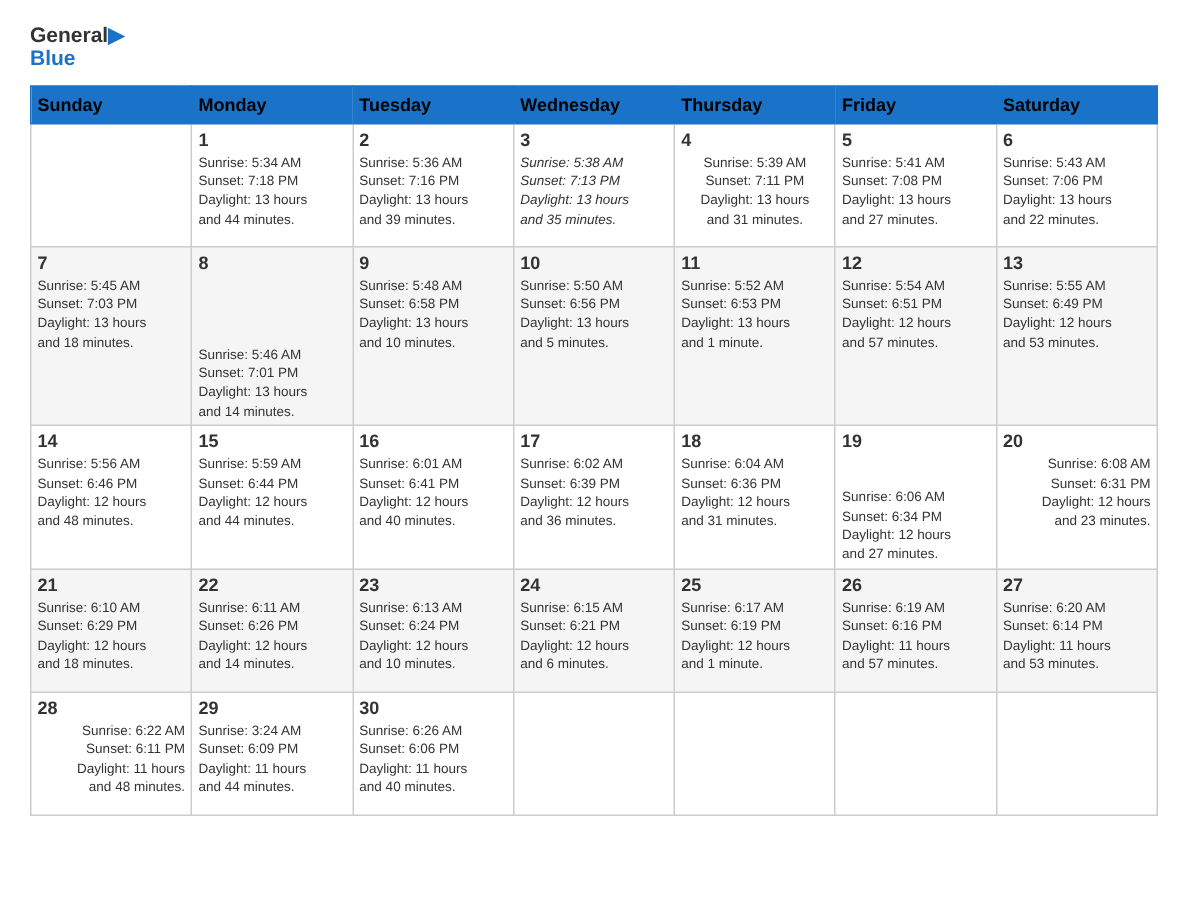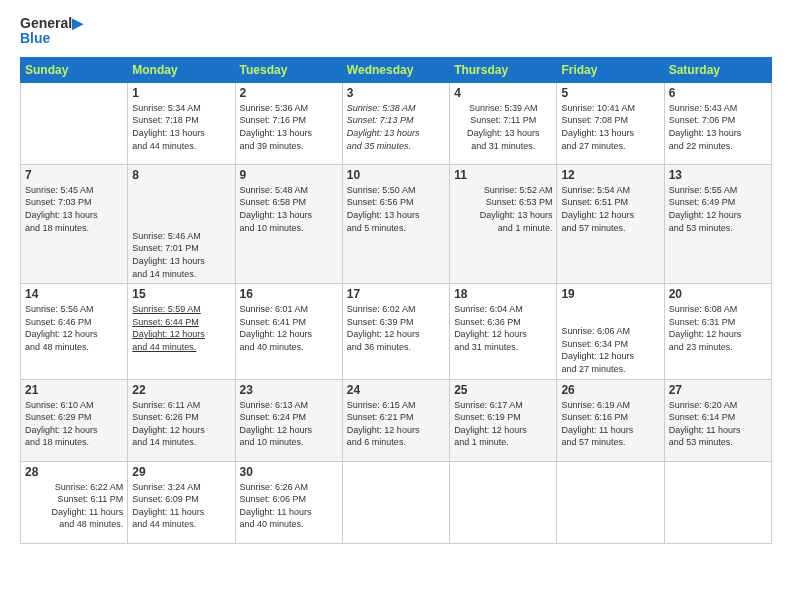--- a/index.html
+++ b/index.html
@@ -42,21 +42,21 @@
     }
     .calendar {
       flex: 1;
       border: 1px solid #ccc;
       border-collapse: collapse;
       width: 100%;
       table-layout: fixed;
     }
     .calendar th {
       background: #1a73c8;
-      color: #bef264;
+      color: #000000;
       font-size: 12px;
       font-weight: bold;
       padding: 5px 4px;
       text-align: left;
       border: 1px solid #1a73c8;
     }
     .calendar td {
       border: 1px solid #ccc;
       vertical-align: top;
       padding: 3px 4px;
@@ -137,21 +137,21 @@
           </td>
           <td>
             <span class="day-number">4</span>
             <div class="cell-info" style="white-space: pre-line; text-align: center;">Sunrise: 5:39 AM
 Sunset: 7:11 PM
 Daylight: 13 hours
 and 31 minutes.</div>
           </td>
           <td>
             <span class="day-number">5</span>
-            <div class="cell-info" style="white-space: pre-line;">Sunrise: 10:41 AM
+            <div class="cell-info" style="white-space: pre-line;">Sunrise: 5:41 AM
 Sunset: 7:08 PM
 Daylight: 13 hours
 and 27 minutes.</div>
           </td>
           <td>
             <span class="day-number">6</span>
             <div class="cell-info" style="white-space: pre-line;">Sunrise: 5:43 AM
 Sunset: 7:06 PM
 Daylight: 13 hours
 and 22 minutes.</div>
@@ -181,21 +181,21 @@
           </td>
           <td>
             <span class="day-number">10</span>
             <div class="cell-info" style="white-space: pre-line;">Sunrise: 5:50 AM
 Sunset: 6:56 PM
 Daylight: 13 hours
 and 5 minutes.</div>
           </td>
           <td>
             <span class="day-number">11</span>
-            <div class="cell-info" style="white-space: pre-line; text-align: right;">Sunrise: 5:52 AM
+            <div class="cell-info" style="white-space: pre-line;">Sunrise: 5:52 AM
 Sunset: 6:53 PM
 Daylight: 13 hours
 and 1 minute.</div>
           </td>
           <td>
             <span class="day-number">12</span>
             <div class="cell-info" style="white-space: pre-line;">Sunrise: 5:54 AM
 Sunset: 6:51 PM
 Daylight: 12 hours
 and 57 minutes.</div>
@@ -211,21 +211,21 @@
         <tr>
           <td>
             <span class="day-number">14</span>
             <div class="cell-info" style="white-space: pre-line;">Sunrise: 5:56 AM
 Sunset: 6:46 PM
 Daylight: 12 hours
 and 48 minutes.</div>
           </td>
           <td>
             <span class="day-number">15</span>
-            <div class="cell-info" style="white-space: pre-line; text-decoration: underline;">Sunrise: 5:59 AM
+            <div class="cell-info" style="white-space: pre-line;">Sunrise: 5:59 AM
 Sunset: 6:44 PM
 Daylight: 12 hours
 and 44 minutes.</div>
           </td>
           <td>
             <span class="day-number">16</span>
             <div class="cell-info" style="white-space: pre-line;">Sunrise: 6:01 AM
 Sunset: 6:41 PM
 Daylight: 12 hours
 and 40 minutes.</div>
@@ -246,21 +246,21 @@
           </td>
           <td>
             <span class="day-number">19</span>
             <div class="cell-info" style="white-space: pre-line; margin-top: 24px;">Sunrise: 6:06 AM
 Sunset: 6:34 PM
 Daylight: 12 hours
 and 27 minutes.</div>
           </td>
           <td>
             <span class="day-number">20</span>
-            <div class="cell-info" style="white-space: pre-line;">Sunrise: 6:08 AM
+            <div class="cell-info" style="white-space: pre-line; text-align: right;">Sunrise: 6:08 AM
 Sunset: 6:31 PM
 Daylight: 12 hours
 and 23 minutes.</div>
           </td>
         </tr>
         <tr>
           <td>
             <span class="day-number">21</span>
             <div class="cell-info" style="white-space: pre-line;">Sunrise: 6:10 AM
 Sunset: 6:29 PM

